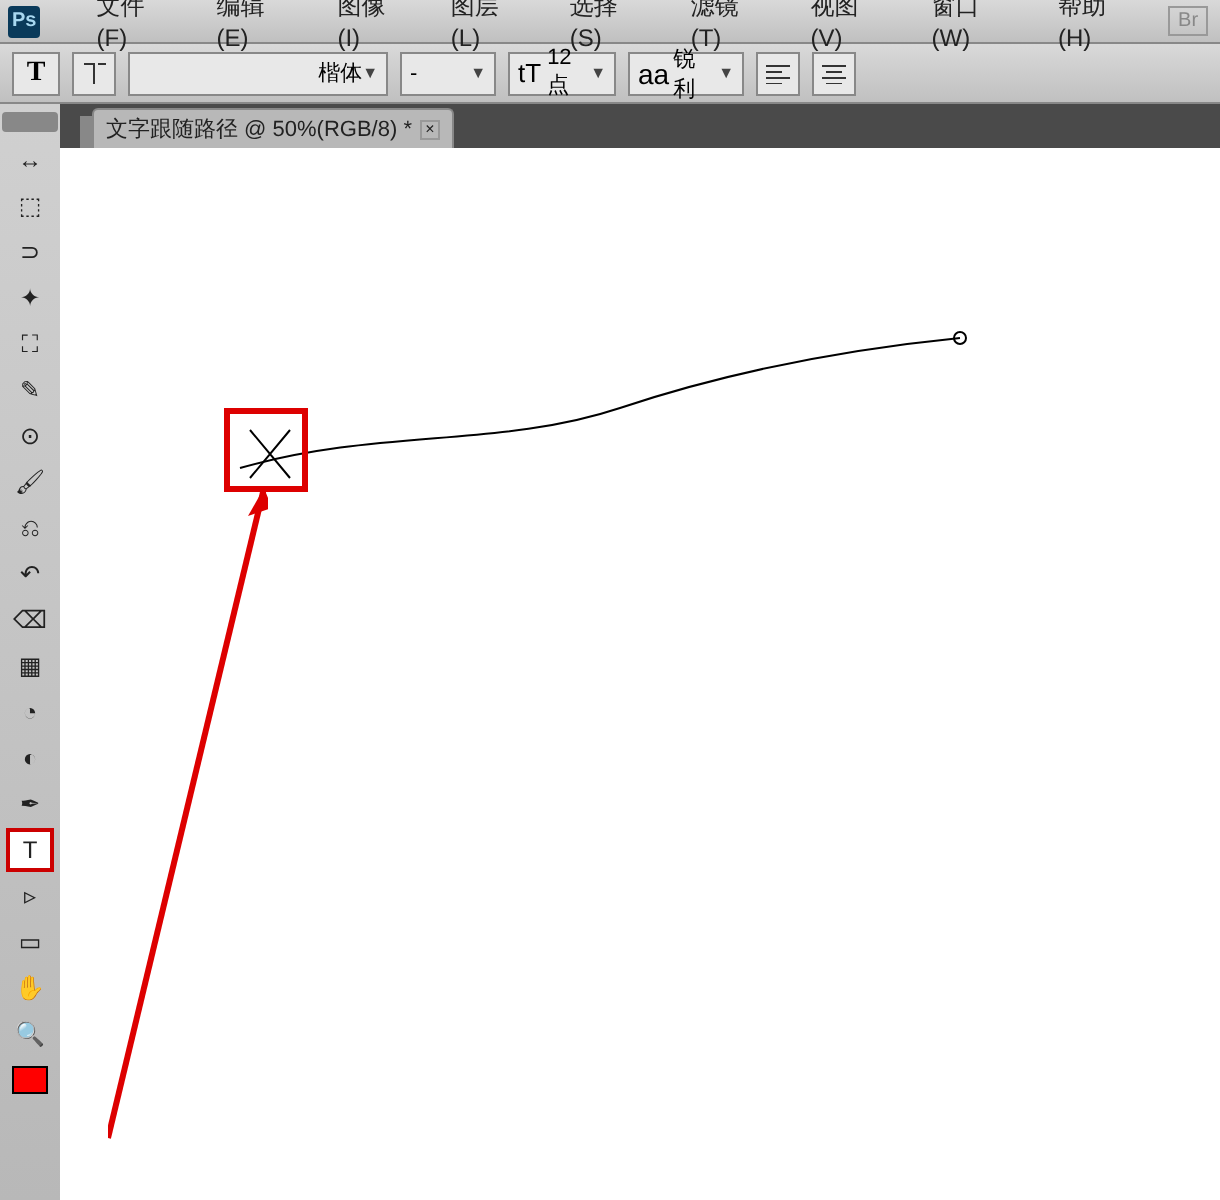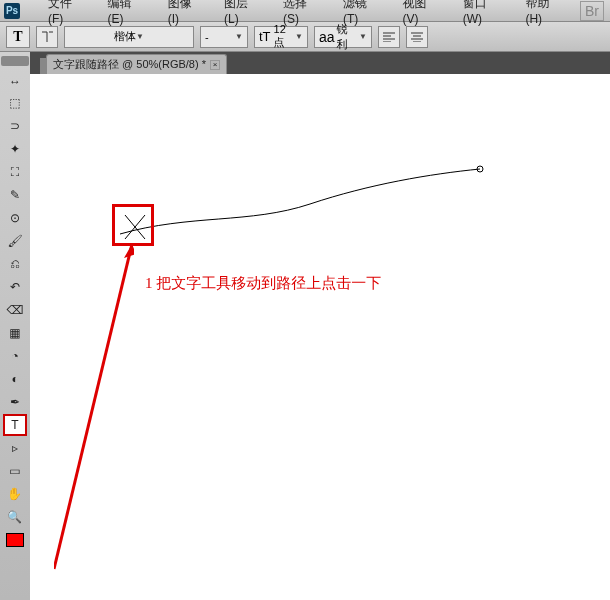--- a/index.html
+++ b/index.html
@@ -1,25 +1,25 @@
 <!DOCTYPE html>
 <html><head>
 <meta charset="utf-8">
 <style>
 * { box-sizing: border-box; margin: 0; padding: 0; }
 body { font-family: "Microsoft YaHei", SimSun, sans-serif; font-size: 12px; background: #535353; width: 610px; height: 600px; overflow: hidden; }
 .menubar { height: 22px; background: linear-gradient(#d9d9d9,#c0c0c0); display: flex; align-items: center; padding-left: 4px; gap: 16px; border-bottom: 1px solid #888; }
 .ps-logo { width: 20px; height: 16px; background: #0a3a5a; color: #a8d8f0; font-size: 10px; font-weight: bold; display: flex; align-items: center; justify-content: center; border-radius: 2px; margin-right: 6px; }
 .menu-item { padding: 2px 6px; color: #222; cursor: default; }
-.br-badge { margin-left: auto; margin-right: 6px; padding: 1px 4px; border: 1px solid #999; color: #888; font-size: 14px; }
+.br-badge { margin-left: auto; margin-right: 6px; padding: 1px 4px; border: 1px solid #999; color: #888; font-size: 10px; }
 .optbar { height: 30px; background: linear-gradient(#d9d9d9,#c0c0c0); display: flex; align-items: center; padding: 0 6px; gap: 6px; border-bottom: 1px solid #888; }
 .opt-box { height: 22px; background: #e8e8e8; border: 1px solid #888; display: flex; align-items: center; padding: 0 4px; font-size: 11px; }
 .opt-t { width: 24px; justify-content: center; font-family: Georgia, serif; font-size: 14px; font-weight: bold; }
 .opt-icon { width: 22px; justify-content: center; }
-.opt-font { width: 130px; justify-content: center; }
+.opt-font { width: 130px; justify-content: flex-end; }
 .opt-style { width: 48px; justify-content: space-between; }
 .opt-size { width: 54px; justify-content: space-between; gap: 3px; }
 .opt-aa { width: 58px; justify-content: space-between; gap: 2px; }
 .dd-arrow { font-size: 8px; color: #444; }
 .small-btn { width: 22px; height: 22px; background: #e8e8e8; border: 1px solid #888; display: flex; align-items: center; justify-content: center; cursor: pointer; }
 .workspace { position: absolute; top: 52px; left: 0; right: 0; bottom: 0; display: flex; }
 .tool-col { width: 30px; background: linear-gradient(#d0d0d0,#b8b8b8); display: flex; flex-direction: column; align-items: center; padding-top: 4px; gap: 1px; }
 .tool-col-head { width: 28px; height: 10px; background: #888; border-radius: 2px; margin-bottom: 2px; }
 .tool { width: 24px; height: 22px; display: flex; align-items: center; justify-content: center; border: 1px solid transparent; cursor: pointer; color: #222; font-size: 12px; }
 .tool.selected { background: #fff; border: 2px solid #c00; }
@@ -130,19 +130,15 @@
       </svg>
       <div class="anno-box">
         <svg width="40" height="40">
             <path d="M10 8 L30 32 M30 8 L10 32" stroke="#000" stroke-width="1"></path>
           </svg>
       </div>
       <svg class="anno-line" width="80" height="330">
         <line x1="0" y1="325" x2="78" y2="0" stroke="#d00" stroke-width="3"></line>
         <polygon points="78,0 70,14 82,10" fill="#d00"></polygon>
       </svg>
-      <div class="anno-text">
-        <span>1</span>
-        <span>把文字工具移动到路径上点击一下</span>
-      </div>
     </div>
   </div>
 </div>
 
 </body></html>

